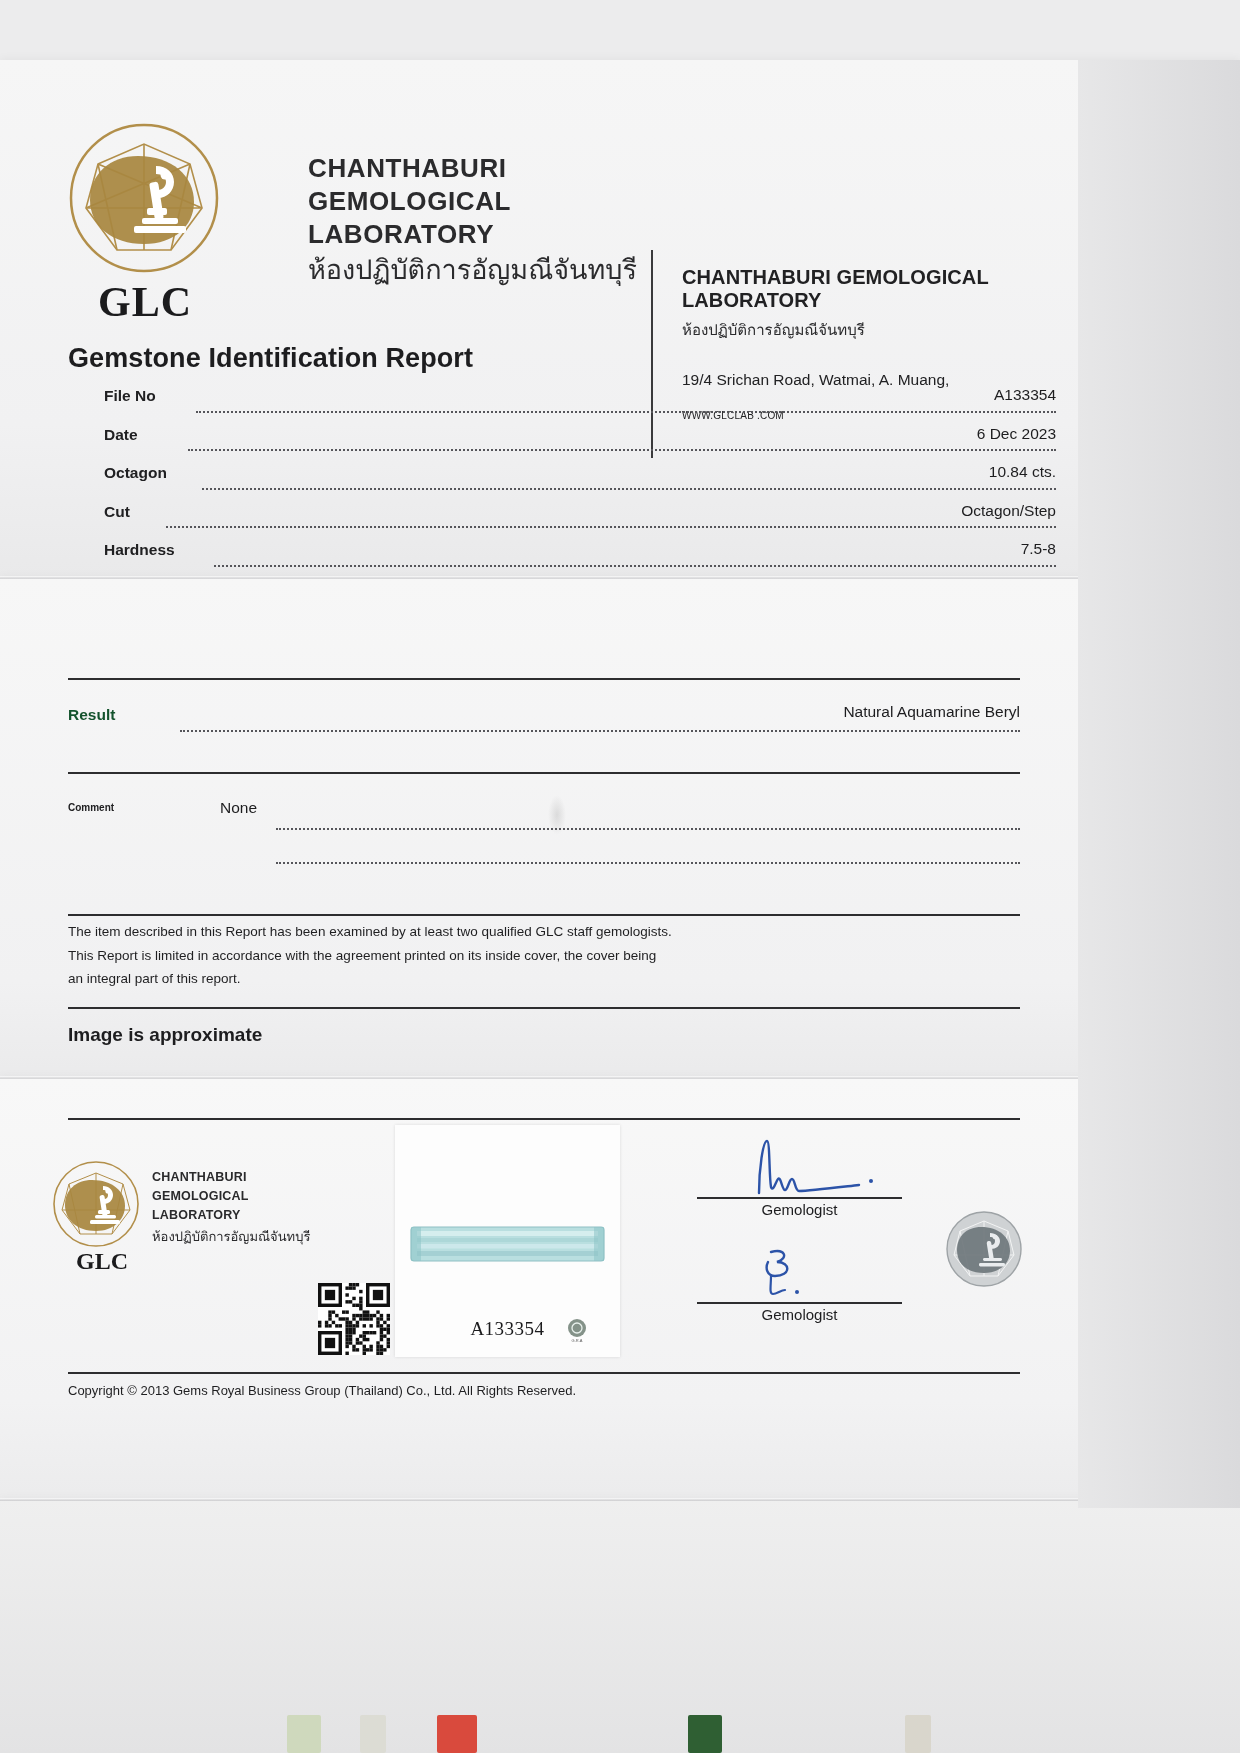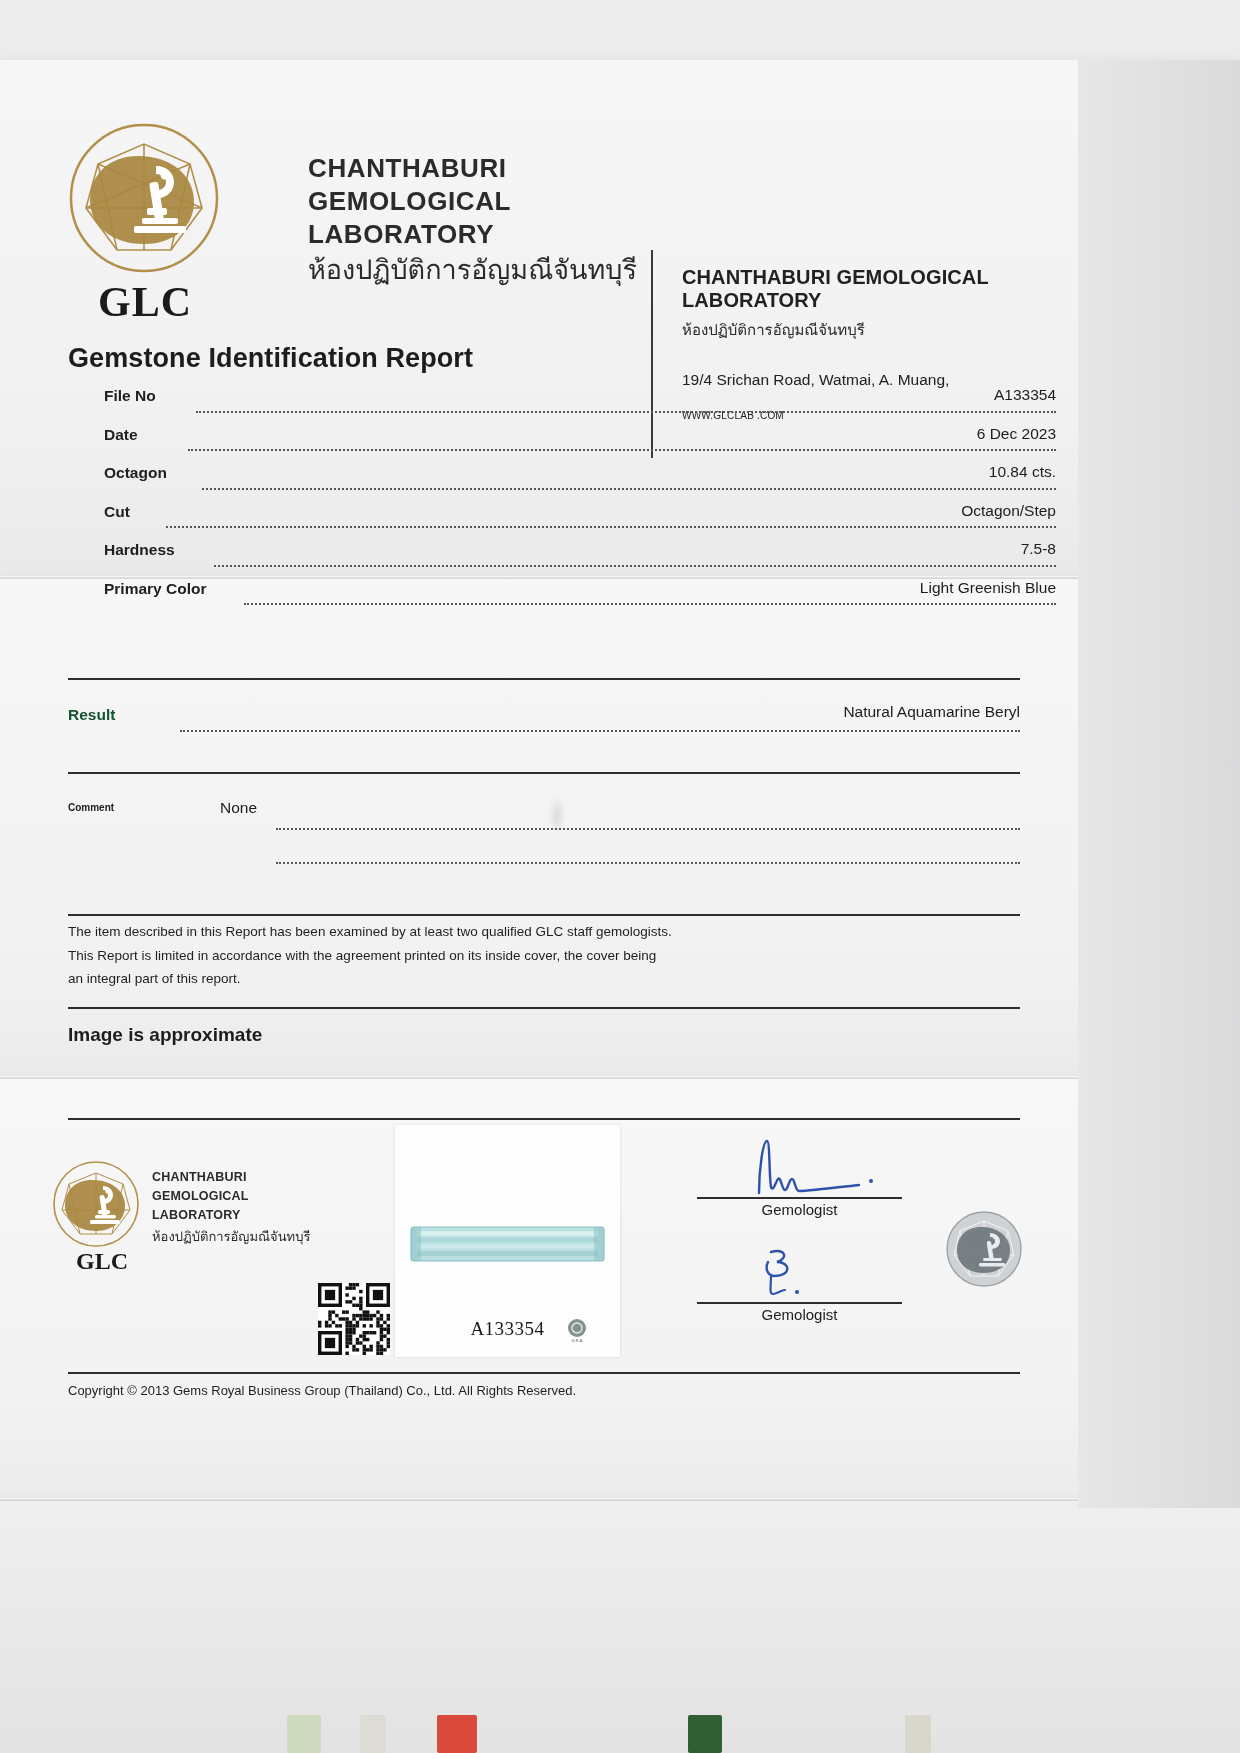--- a/index.html
+++ b/index.html
@@ -215,25 +215,20 @@
       </div>
       <div class="row">
         <div class="row-label">Cut</div>
         <div class="row-dots" style="left: 62px;"></div>
         <div class="row-value">Octagon/Step</div>
       </div>
       <div class="row">
         <div class="row-label">Hardness</div>
         <div class="row-dots" style="left: 110px;"></div>
         <div class="row-value">7.5-8</div>
-      </div>
-      <div class="row">
-        <div class="row-label">Primary Color</div>
-        <div class="row-dots" style="left: 140px;"></div>
-        <div class="row-value">Light Greenish Blue</div>
       </div>
     </div>
 
   <div class="hrule" id="rule-1"></div>
 
   <div id="result-row">
     <div id="result-label">Result</div>
     <div id="result-dots"></div>
     <div id="result-value">Natural Aquamarine Beryl</div>
   </div>

